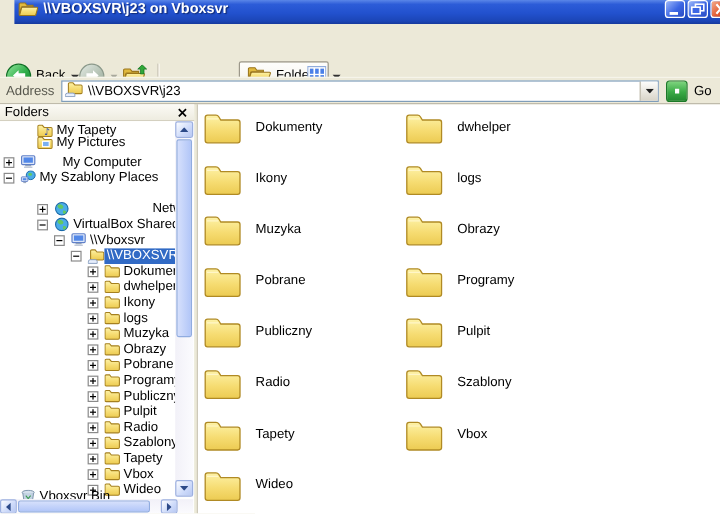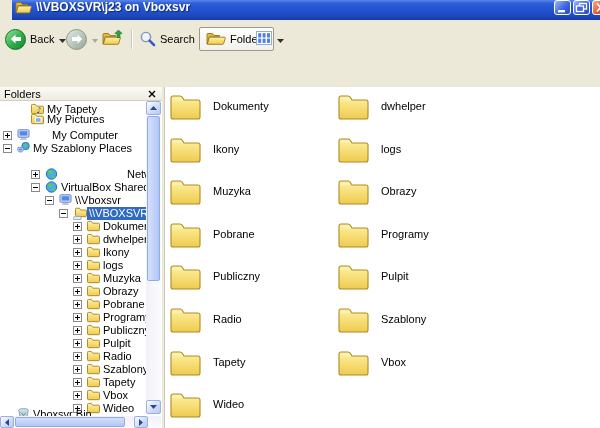--- a/index.html
+++ b/index.html
@@ -19,21 +19,21 @@
     text-shadow:1px 1px 1px rgba(10,30,90,.8); flex:1; white-space:nowrap; overflow:hidden;}
   .caption-btn{ width:17px; height:15px; border:1px solid #fff; border-radius:3px;
     margin-left:2px; display:flex; align-items:center; justify-content:center; padding:0;}
   .btn-blue{ background:linear-gradient(135deg,#9db8fa 0%,#3c66e4 55%,#2a4cc2 100%); }
   .btn-red { background:linear-gradient(135deg,#f4ad8c 0%,#e25b32 55%,#c43a16 100%); }
   
   .menubar{ position:absolute; left:0; top:20px; width:600px; height:17px;
     background:#ece9d8; border-bottom:1px solid #dcd8c8; display:flex; align-items:center; padding-left:4px;}
   .menu-item{ padding:2px 9px; cursor:default; }
   
-  .toolbar{ position:absolute; left:0; top:26px; width:600px; height:26px; background:#ece9d8; }
+  .toolbar{ position:absolute; left:0; top:50px; width:600px; height:26px; background:#ece9d8; }
   .tb{ position:absolute; top:0; height:26px; display:flex; align-items:center; }
   .circle{ width:21px; height:21px; border-radius:50%; display:flex; align-items:center; justify-content:center; }
   .circle.back{ background:linear-gradient(135deg,#8ee49a 0%,#2fae4a 55%,#188232 100%); border:1px solid #0e6e24;}
   .circle.fwd{ background:linear-gradient(135deg,#e2e9e2 0%,#b4c2b4 60%,#98a898 100%); border:1px solid #8a988a;}
   .tb-label{ margin-left:4px; }
   .caret{ margin-left:5px; }
   .tb-sep{ position:absolute; top:3px; width:2px; height:20px;
     border-left:1px solid #cdc9ba; border-right:1px solid #fdfcf7; }
   .tb-btn-pressed{ background:linear-gradient(180deg,#fefefc,#f2f1ea); border:1px solid #9c988a; border-radius:2px;
     height:24px; top:1px; padding:0 6px; }
@@ -153,29 +153,20 @@
     <div class="tb" style="left:102px">
       <span>
         <svg width="21" height="16">
             <path d="M1 14 L1 4.5 Q1 3.5 2 3.5 L6.5 3.5 L8 5.5 L13.5 5.5 L13.5 6.8 L3.8 6.8 Q3 6.8 2.8 7.6 L1.6 12.8 Z" fill="#e0b93e" stroke="#9a761c" stroke-width="0.9"></path>
             <path d="M1.3 14.3 L3.2 7.8 Q3.4 7.2 4.1 7.2 L17.6 7.2 Q18.5 7.3 18.3 8.1 L16.7 13.6 Q16.5 14.3 15.7 14.3 L2 14.3 Z" fill="url(#foldergrad)" stroke="#9a761c" stroke-width="0.9"></path>
             <polygon points="16.5,0 20.2,3.6 18,3.6 18,7.6 15,7.6 15,3.6 12.8,3.6" fill="#2fa838" stroke="#156d20" stroke-width="0.6"></polygon>
           </svg>
       </span>
     </div>
     <div class="tb-sep" style="left:131px"></div>
-    <div class="tb" style="left:139px">
-      <span>
-        <svg width="17" height="17">
-            <circle cx="7" cy="7" r="4.6" fill="#eef4fe" stroke="#8094b8" stroke-width="1.4"></circle>
-            <line x1="10.6" y1="10.6" x2="15" y2="15" stroke="#3a5cc8" stroke-width="2.6" stroke-linecap="round"></line>
-          </svg>
-      </span>
-      <span class="tb-label">Search</span>
-    </div>
     <div class="tb tb-btn-pressed" style="left:199px">
       <span>
         <svg width="20" height="15">
             <path d="M1 13 L1 3.5 Q1 2.5 2 2.5 L6.5 2.5 L8 4.5 L13.5 4.5 L13.5 5.8 L3.8 5.8 Q3 5.8 2.8 6.6 L1.6 12 Z" fill="#e0b93e" stroke="#9a761c" stroke-width="0.9"></path>
             <path d="M1.3 13.3 L3.2 6.8 Q3.4 6.2 4.1 6.2 L18.6 6.2 Q19.5 6.3 19.3 7.1 L17.6 12.6 Q17.4 13.3 16.6 13.3 L2 13.3 Z" fill="url(#foldergrad)" stroke="#9a761c" stroke-width="0.9"></path>
           </svg>
       </span>
       <span class="tb-label">Folders</span>
     </div>
     <div class="tb" style="left:256px">
@@ -193,20 +184,43 @@
           </svg>
       </span>
       <span class="caret">
         <svg width="7" height="4">
             <polygon points="0,0 7,0 3.5,4" fill="#303030"></polygon>
           </svg>
       </span>
     </div>
   </div>
 
+  <div class="addressbar">
+    <span class="addr-label">Address</span>
+    <div class="combo">
+      <span>
+        <svg width="15" height="13">
+            <path d="M3 9 L3 2 Q3 1 4 1 L6.8 1 L8.3 2.8 L13.5 2.8 Q14.5 2.8 14.5 3.8 L14.5 9 Q14.5 10 13.5 10 L4 10 Q3 10 3 9Z" fill="url(#foldergrad)" stroke="#a5801f" stroke-width="0.9"></path>
+            <path d="M0.5 11.5 Q0.5 9.6 2.2 9.6 L6.8 9.6 Q8.4 9.6 8.4 11 L8.4 12.5 L0.5 12.5 Z" fill="#e6eefc" stroke="#8aa0c0" stroke-width="0.8"></path>
+          </svg>
+      </span>
+      <span class="combo-text">\\VBOXSVR\j23</span>
+      <span class="combo-drop">
+        <svg width="7" height="4">
+            <polygon points="0,0 7,0 3.5,4" fill="#202020"></polygon>
+          </svg>
+      </span>
+    </div>
+    <button class="go-btn">
+      <svg width="12" height="10">
+          <path d="M0.5 3 L6 3 L6 0.5 L11.5 5 L6 9.5 L6 7 L0.5 7 Z" fill="#fff"></path>
+        </svg>
+    </button>
+    <span class="go-label">Go</span>
+  </div>
 
   <div class="folders-pane">
     <div class="pane-header">
       <span class="pane-title">Folders</span>
       <span class="pane-close">
         <svg width="8" height="8">
             <path d="M1 1 L7 7 M7 1 L1 7" stroke="#000" stroke-width="1.4"></path>
           </svg>
       </span>
     </div>

